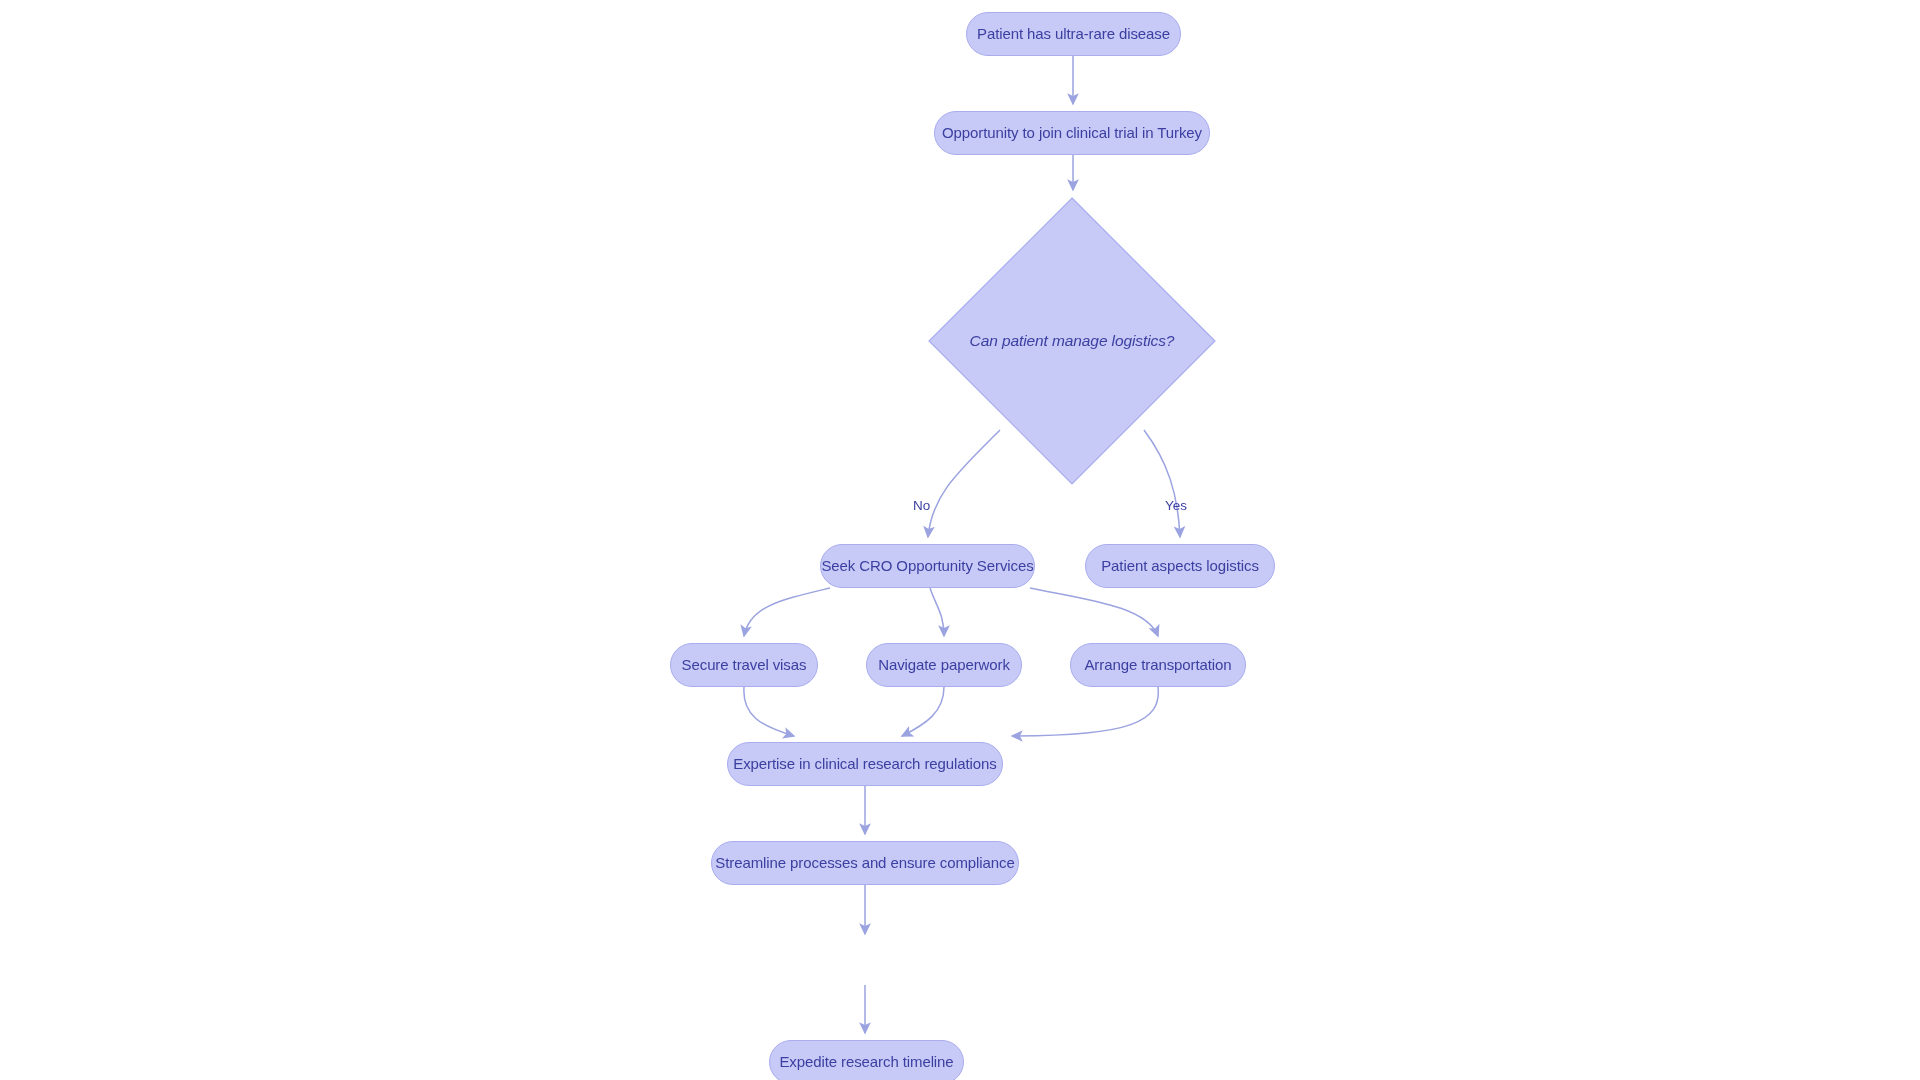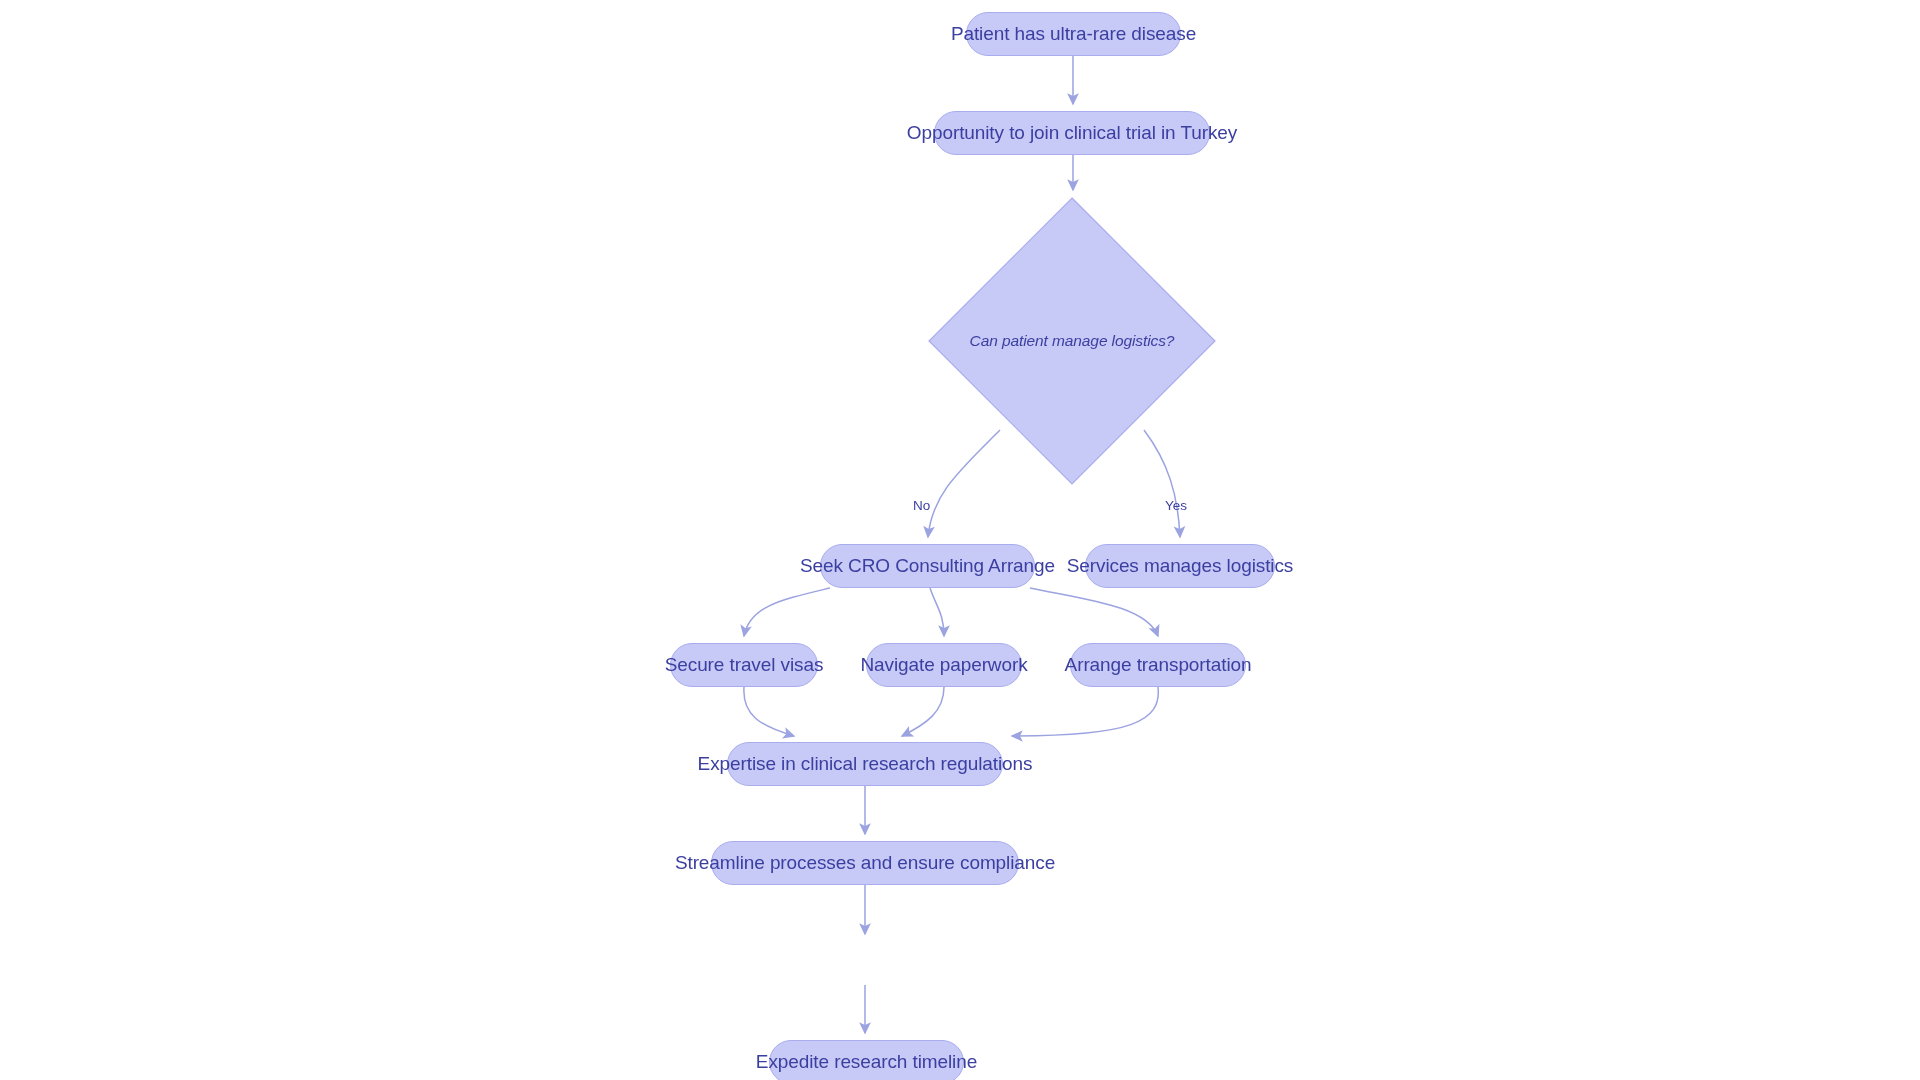--- a/index.html
+++ b/index.html
@@ -33,21 +33,21 @@
     position: absolute;
     box-sizing: border-box;
     display: flex;
     align-items: center;
     justify-content: center;
     text-align: center;
     background: #c7c9f7;
     border: 1.1px solid #a9adee;
     color: #3b3fa0;
     font-family: "Liberation Sans", sans-serif;
-    font-size: 19px;
+    font-size: 15px;
     font-weight: 400;
     letter-spacing: -0.1px;
     line-height: 1.15;
     white-space: nowrap;
   }
 
   .node.rounded {
     border-radius: 22px;
     height: 44px;
   }
@@ -147,25 +147,25 @@
       <polygon points="145,2 288,145 145,288 2,145" fill="#c7c9f7" stroke="#a9adee" stroke-width="1.2"></polygon>
     </svg>
     <div class="diamond-label">Can patient manage logistics?</div>
   </div>
 
   <div class="edge-label" style="left:913px; top:498px;">No</div>
 
   <div class="edge-label" style="left:1165px; top:498px;">Yes</div>
 
   <div class="node rounded" style="left:820px; top:544px; width:215px;">
-    <span>Seek CRO Consulting Arrange</span>
+    <span>Seek CRO Opportunity Services</span>
   </div>
 
   <div class="node rounded" style="left:1085px; top:544px; width:190px;">
-    <span>Services manages logistics</span>
+    <span>Patient aspects logistics</span>
   </div>
 
   <div class="node rounded" style="left:670px; top:643px; width:148px;">
     <span>Secure travel visas</span>
   </div>
 
   <div class="node rounded" style="left:866px; top:643px; width:156px;">
     <span>Navigate paperwork</span>
   </div>
 

